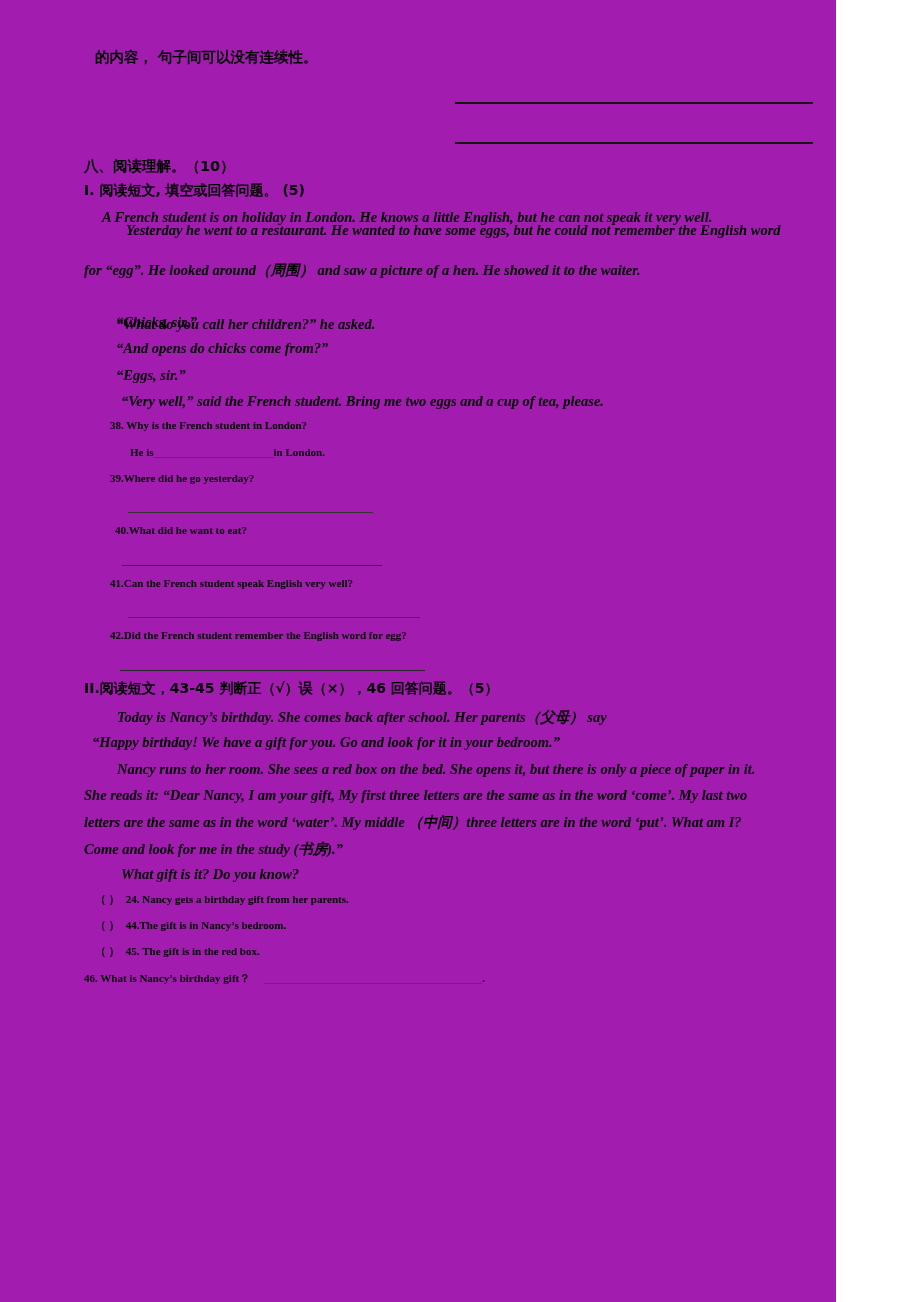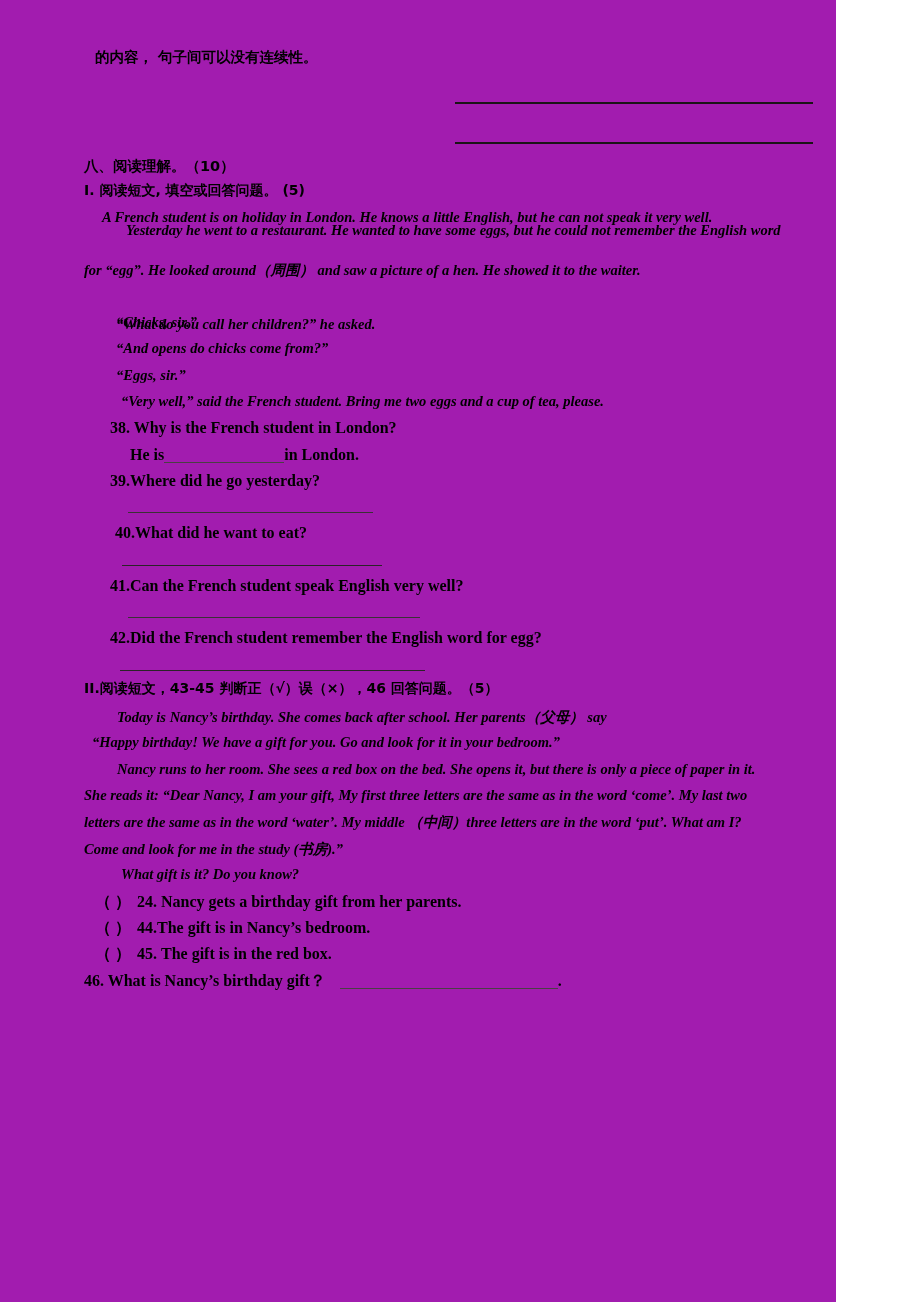--- a/index.html
+++ b/index.html
@@ -37,21 +37,21 @@
   }
   .cjk-serif {
     font-family: "Liberation Serif", "DejaVu Serif", serif;
     font-weight: bold;
   }
 
   .sz-intro   { font-size: 14.5px; }
   .sz-head    { font-size: 14.5px; text-align: right; }
   .sz-sub     { font-size: 14px; }
   .sz-body    { font-size: 14.5px; font-style: italic; }
-  .sz-q       { font-size: 16px; }
+  .sz-q       { font-size: 11px; }
 
   
   .rule {
     position: absolute;
     height: 0;
     border-bottom: 2px solid #1a1416;
   }
   
   .blank {
     position: absolute;

